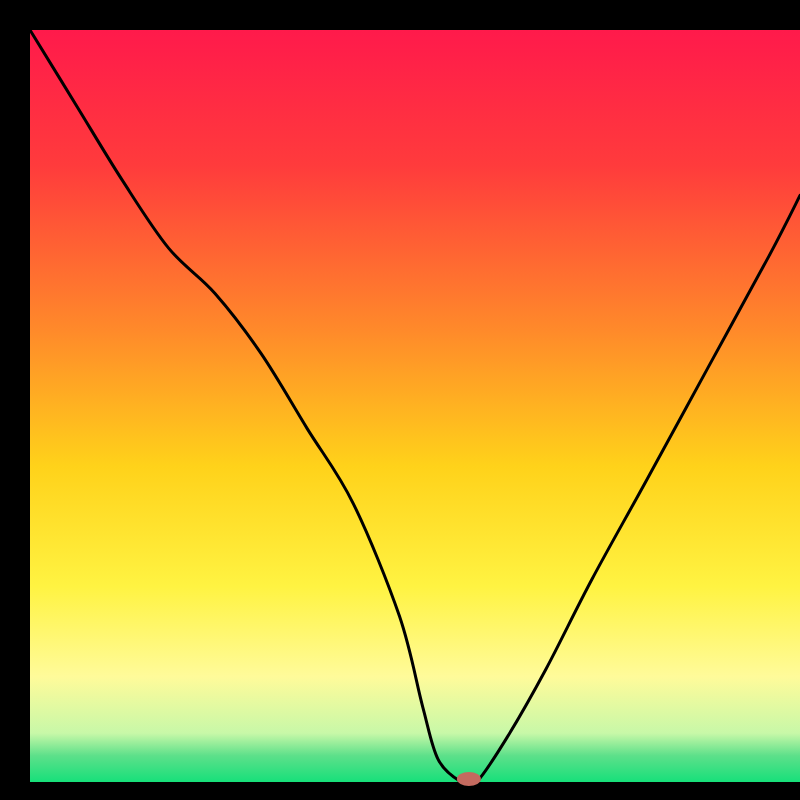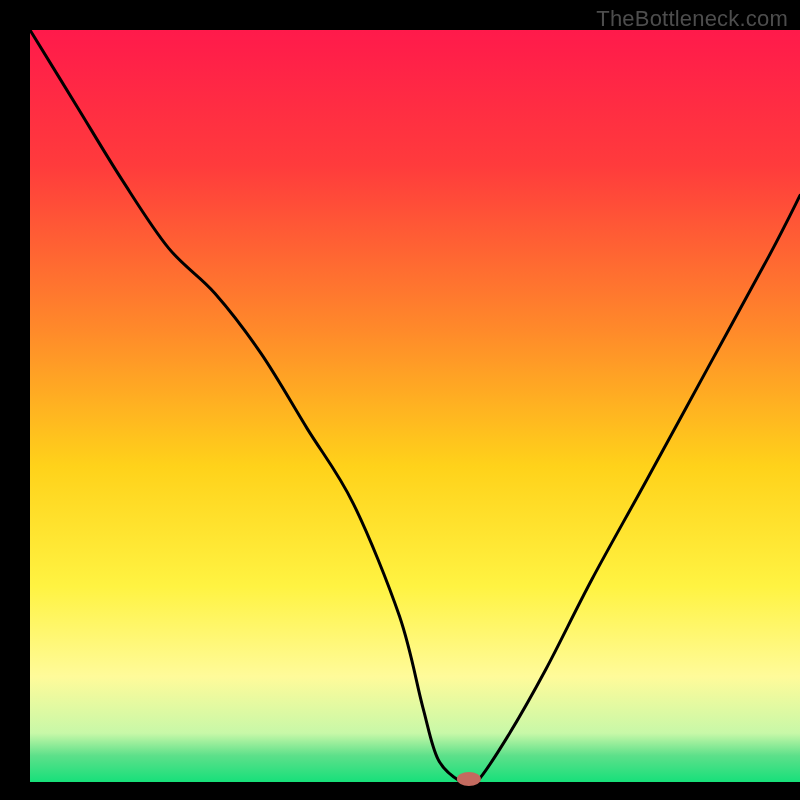--- a/index.html
+++ b/index.html
@@ -44,21 +44,20 @@
   }
   .marker {
     stroke: none;
   }
 </style>
 </head>
 <body>
 
 <div class="stage">
 
-  <div class="watermark">TheBottleneck.com</div>
 
   <svg class="plot" viewBox="0 0 800 800" preserveAspectRatio="none">
     <defs>
       <linearGradient id="bg-grad" x1="0" y1="0" x2="0" y2="1">
           <stop offset="0%" stop-color="#ff1a4b"></stop>
           <stop offset="18%" stop-color="#ff3b3c"></stop>
           <stop offset="40%" stop-color="#ff8a2a"></stop>
           <stop offset="57.99999999999999%" stop-color="#ffd21a"></stop>
           <stop offset="74%" stop-color="#fff342"></stop>
           <stop offset="86%" stop-color="#fffb9a"></stop>

